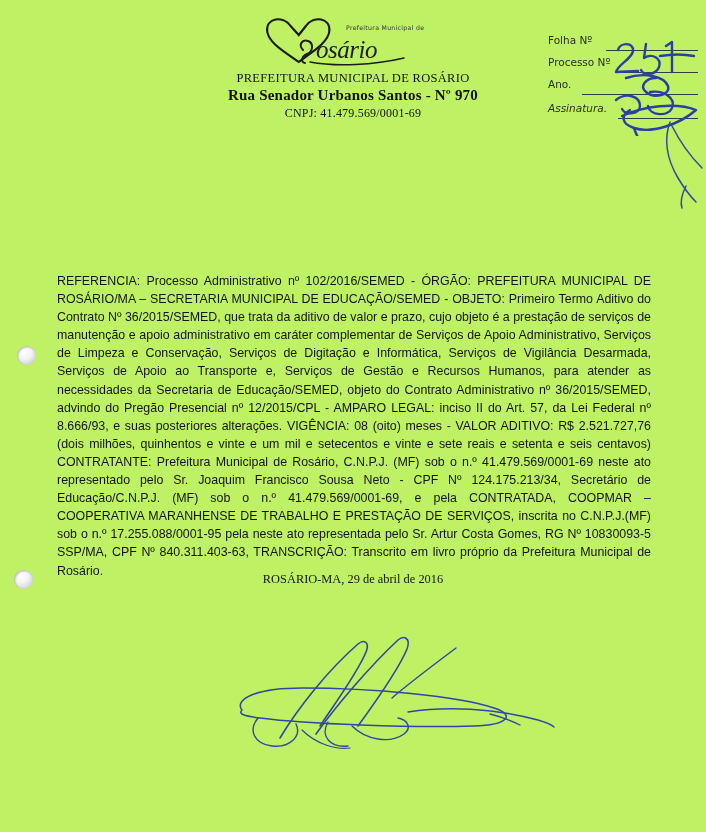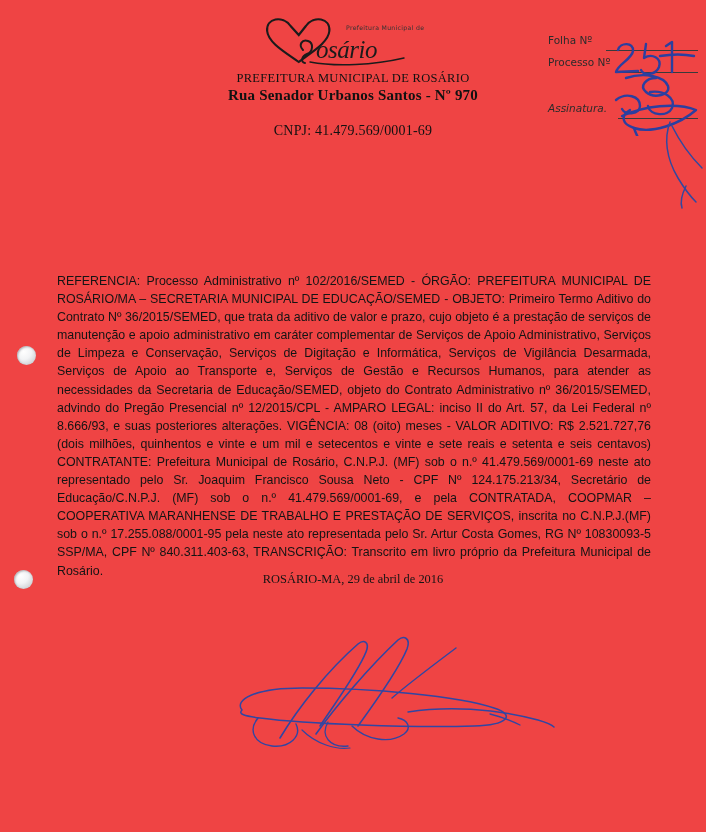--- a/index.html
+++ b/index.html
@@ -4,21 +4,21 @@
 <style>
   html, body {
     margin: 0;
     padding: 0;
     background: #ffffff;
   }
   #page {
     position: relative;
     width: 706px;
     height: 832px;
-    background: #ef4444;
+    background: #bef264;
     overflow: hidden;
     font-family: "Liberation Serif", serif;
     color: #1a1a1a;
   }
 
   
   .punch-hole {
     position: absolute;
     width: 19px;
     height: 19px;
@@ -54,22 +54,22 @@
     font-weight: normal;
     letter-spacing: 0.3px;
     margin-top: 1px;
   }
   #lh-addr {
     font-size: 15px;
     font-weight: bold;
     margin-top: 1px;
   }
   #lh-cnpj {
-    font-size: 14px;
-    margin-top: 19px;
+    font-size: 12px;
+    margin-top: 2px;
   }
 
   
   #stamp {
     position: absolute;
     left: 548px;
     top: 34px;
     width: 152px;
     height: 92px;
   }
@@ -209,20 +209,24 @@
 
   <div id="stamp">
     <div class="stamp-row" id="stamp-row-proc">
       <span class="stamp-label">Processo Nº</span>
       <span class="stamp-rule"></span>
     </div>
     <div class="stamp-row" id="stamp-row-folha">
       <span class="stamp-label">Folha Nº</span>
       <span class="stamp-rule"></span>
     </div>
+    <div class="stamp-row" id="stamp-row-ano">
+      <span class="stamp-label">Ano.</span>
+      <span class="stamp-rule"></span>
+    </div>
     <div class="stamp-row" id="stamp-row-assin">
       <span class="stamp-label italic">Assinatura.</span>
       <span class="stamp-rule"></span>
     </div>
   </div>
 
   <div id="ink-stamp">
     <svg width="146" height="120" viewBox="0 0 146 120" xmlns="http://www.w3.org/2000/svg">
       <g fill="none" stroke="#2b3fa0" stroke-width="2.4" stroke-linecap="round" stroke-linejoin="round">
 

